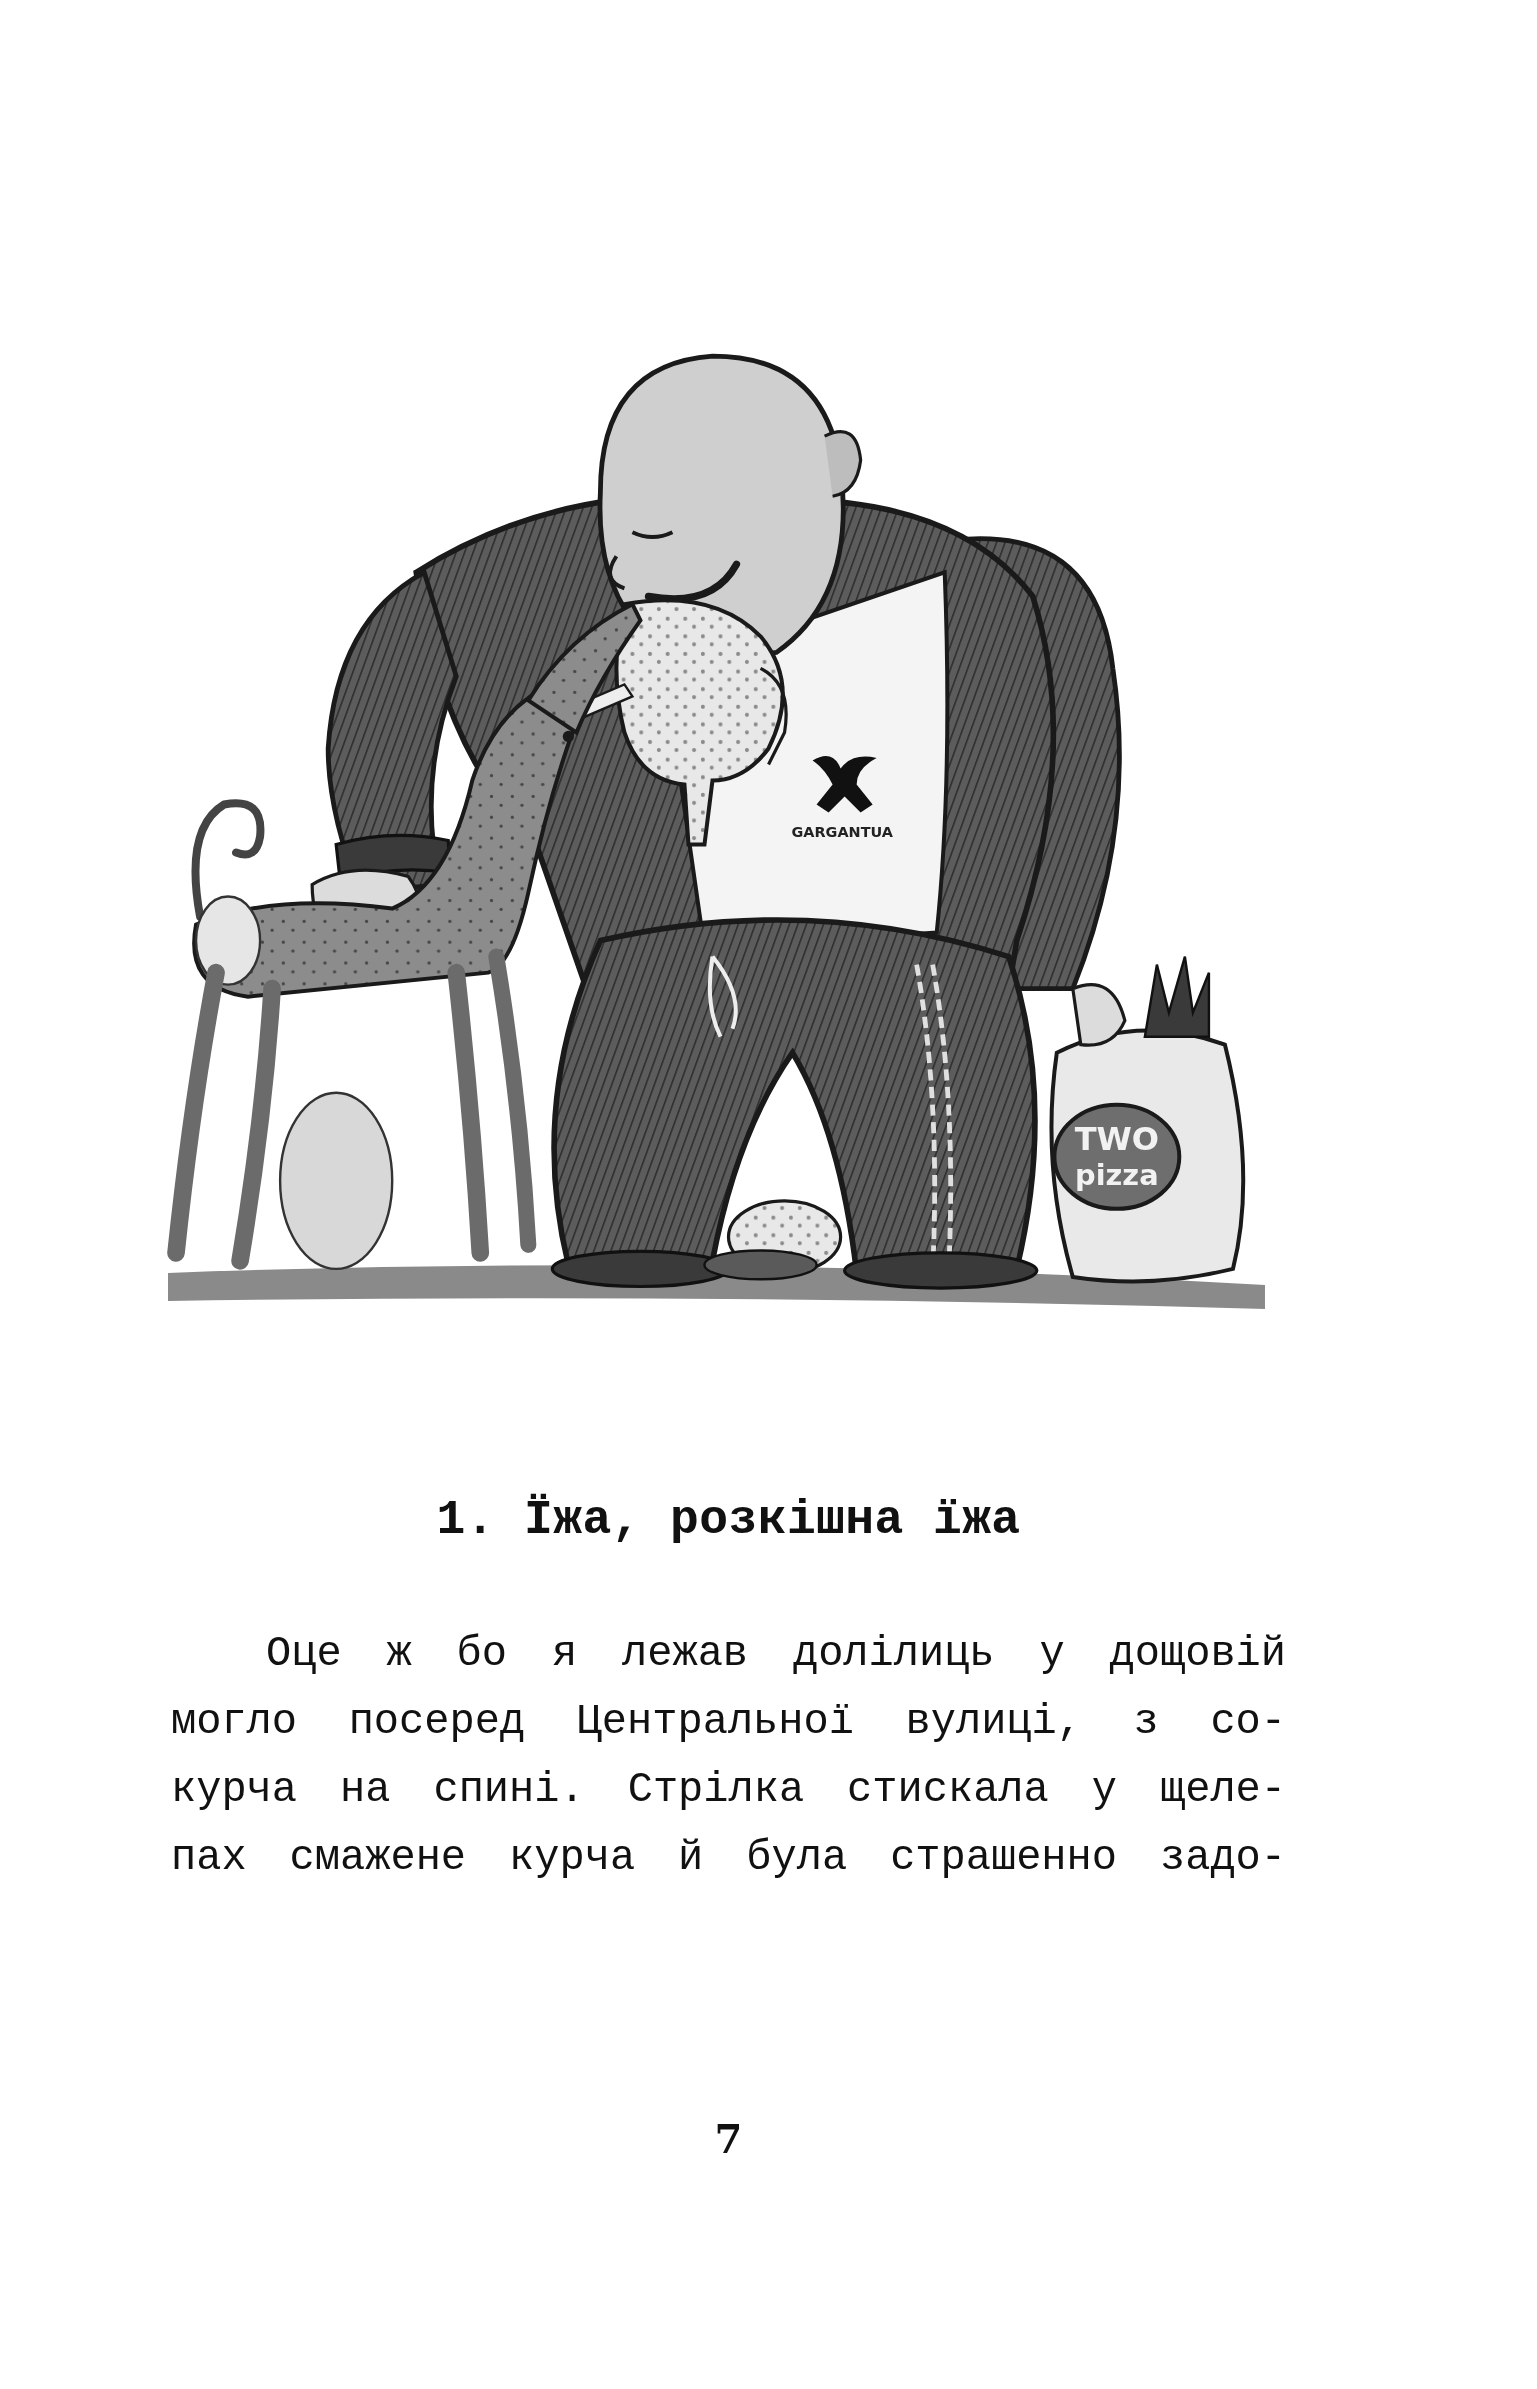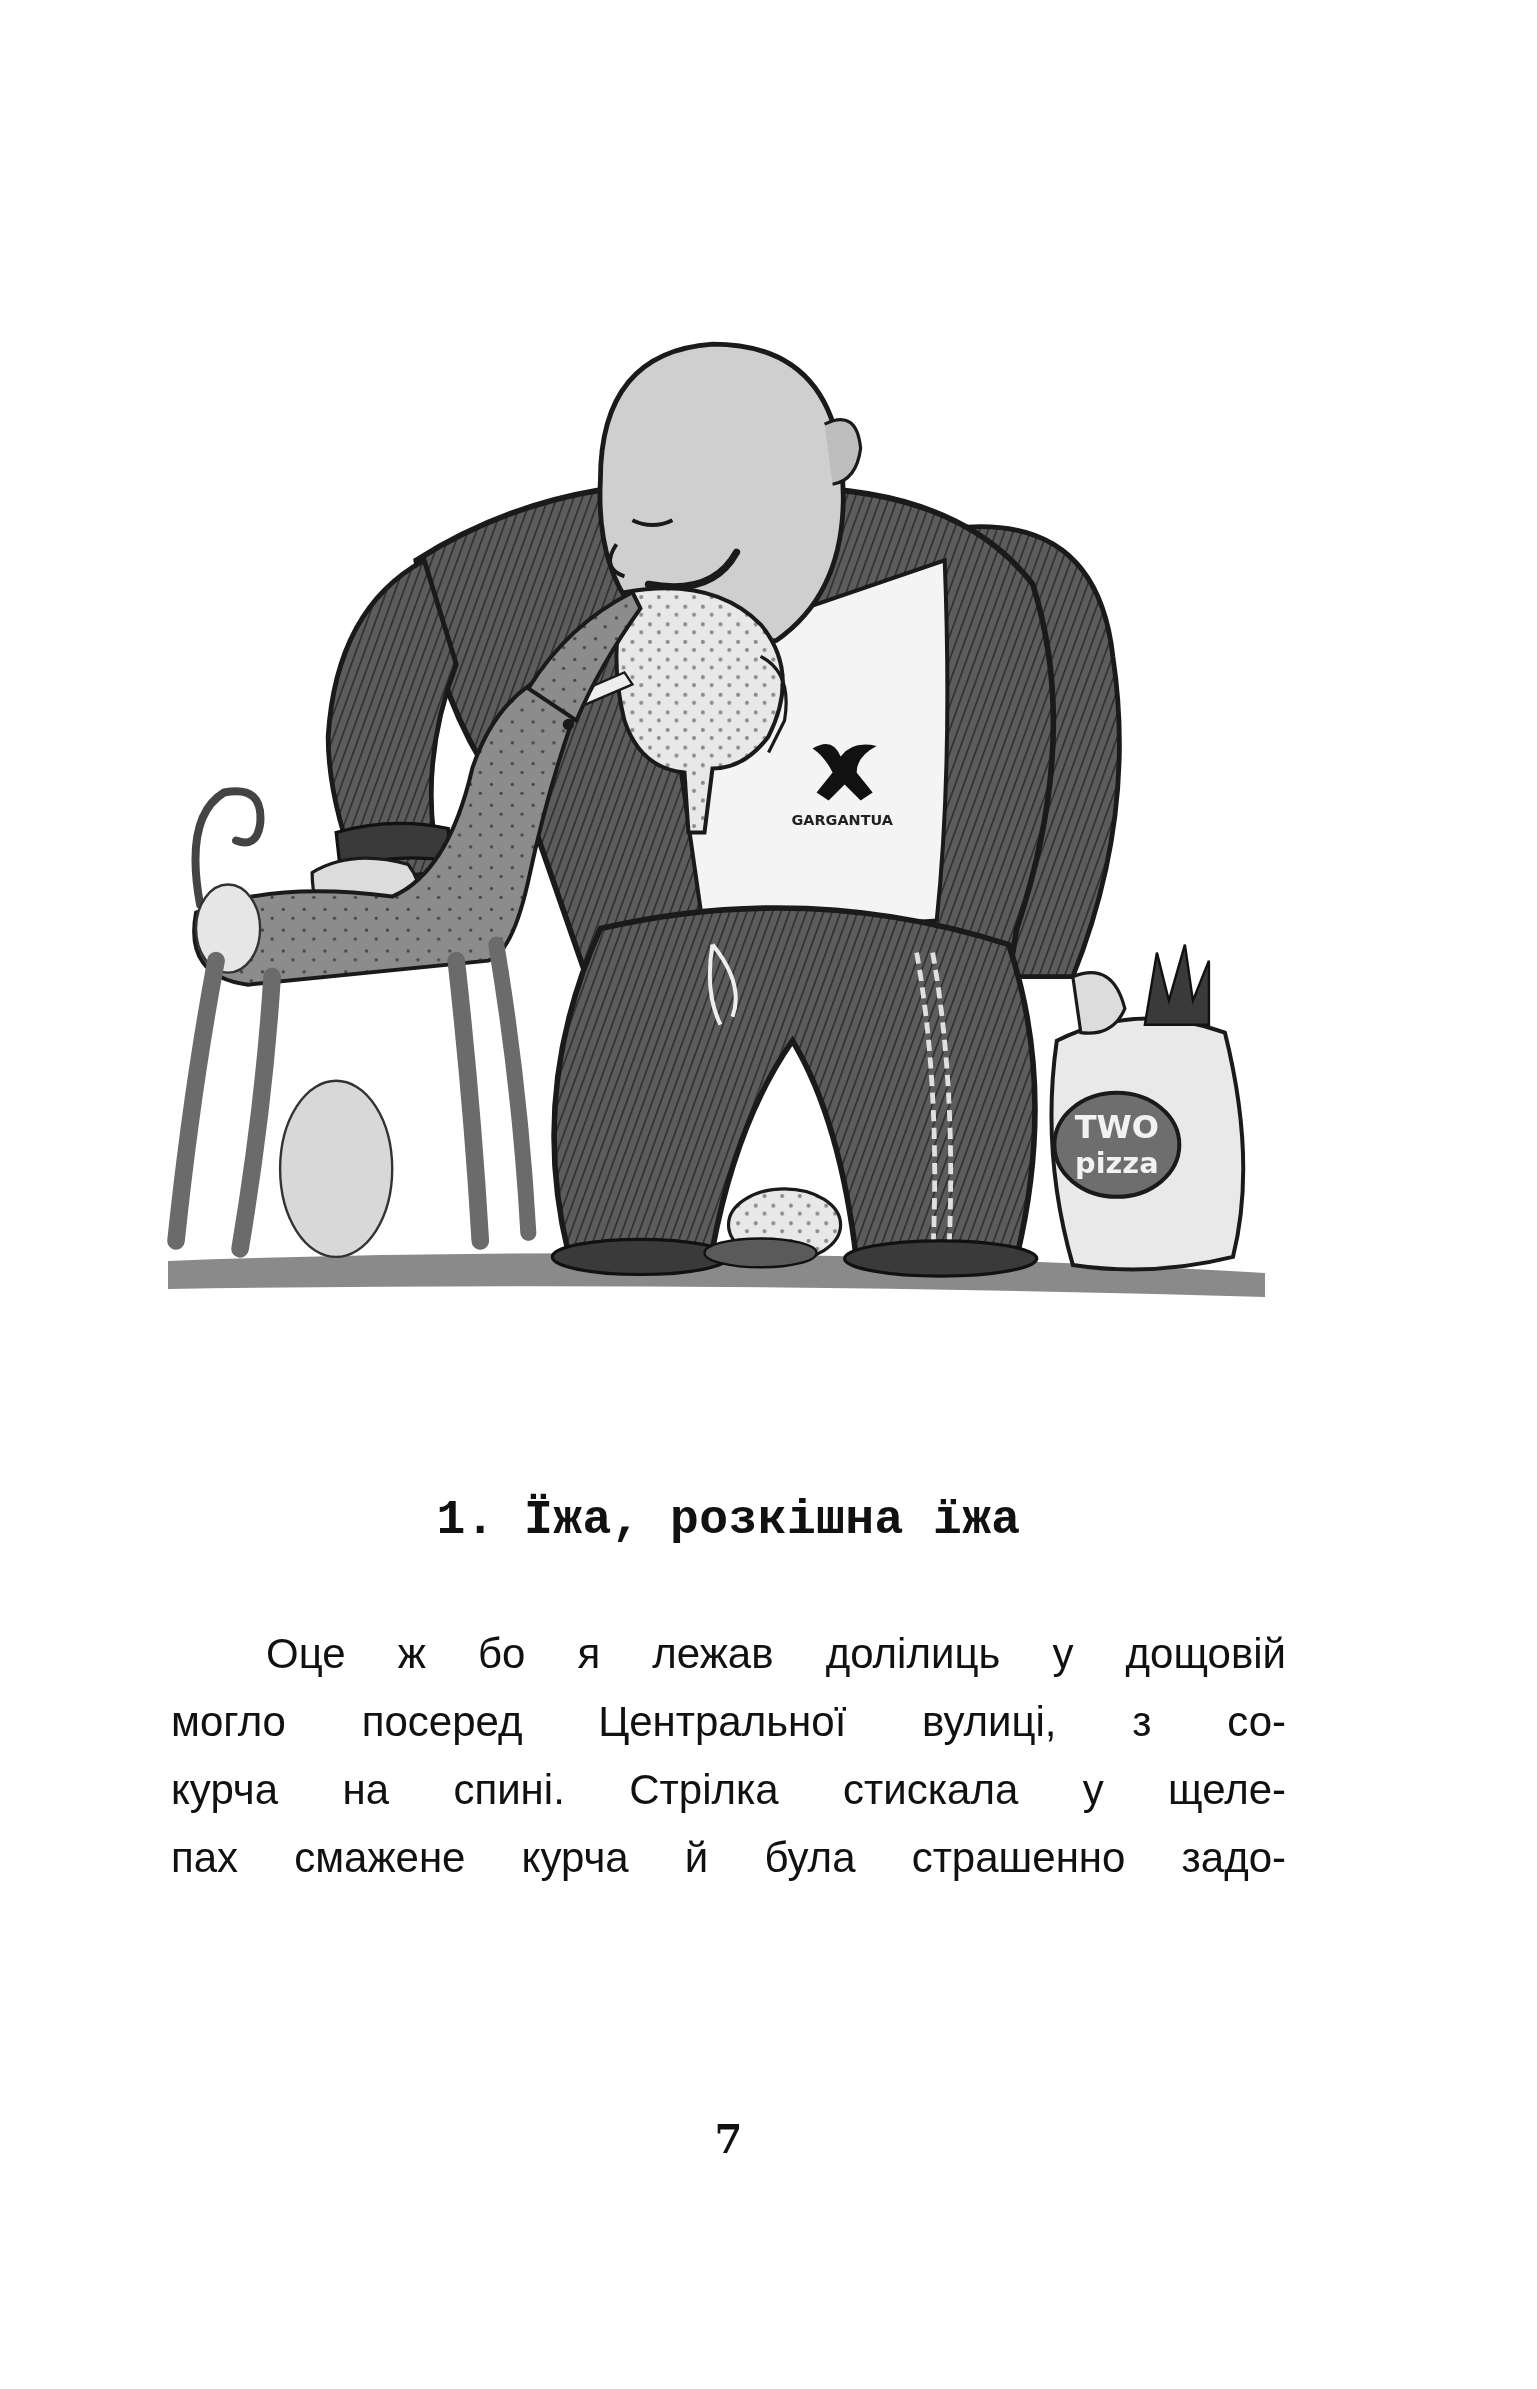--- a/index.html
+++ b/index.html
@@ -17,21 +17,21 @@
     }
     .page {
       position: absolute;
       left: 0; top: 0;
       width: 1538px; height: 2389px;
       background: #ffffff;
     }
     .illustration {
       position: absolute;
       left: 152px;
-      top: 320px;
+      top: 332px;
       width: 1137px;
       height: 985px;
     }
     .illustration svg { width: 100%; height: 100%; display: block; }
 
     .chapter-title {
       position: absolute;
       left: 171px;
       width: 1115px;
       top: 1480px;
@@ -43,21 +43,21 @@
       letter-spacing: 0.4px;
       margin: 0;
       color: #111;
     }
     .body-text {
       position: absolute;
       left: 171px;
       width: 1115px;
       top: 1620px;
       margin: 0;
-      font-family: Liberation Sans, sans-serif;
+      font-family: Liberation Mono, monospace;
       font-size: 42px;
       line-height: 68px;
       color: #111;
     }
     .body-text .line {
       display: block;
       white-space: nowrap;
       text-align: justify;
       text-align-last: justify;
       height: 68px;

